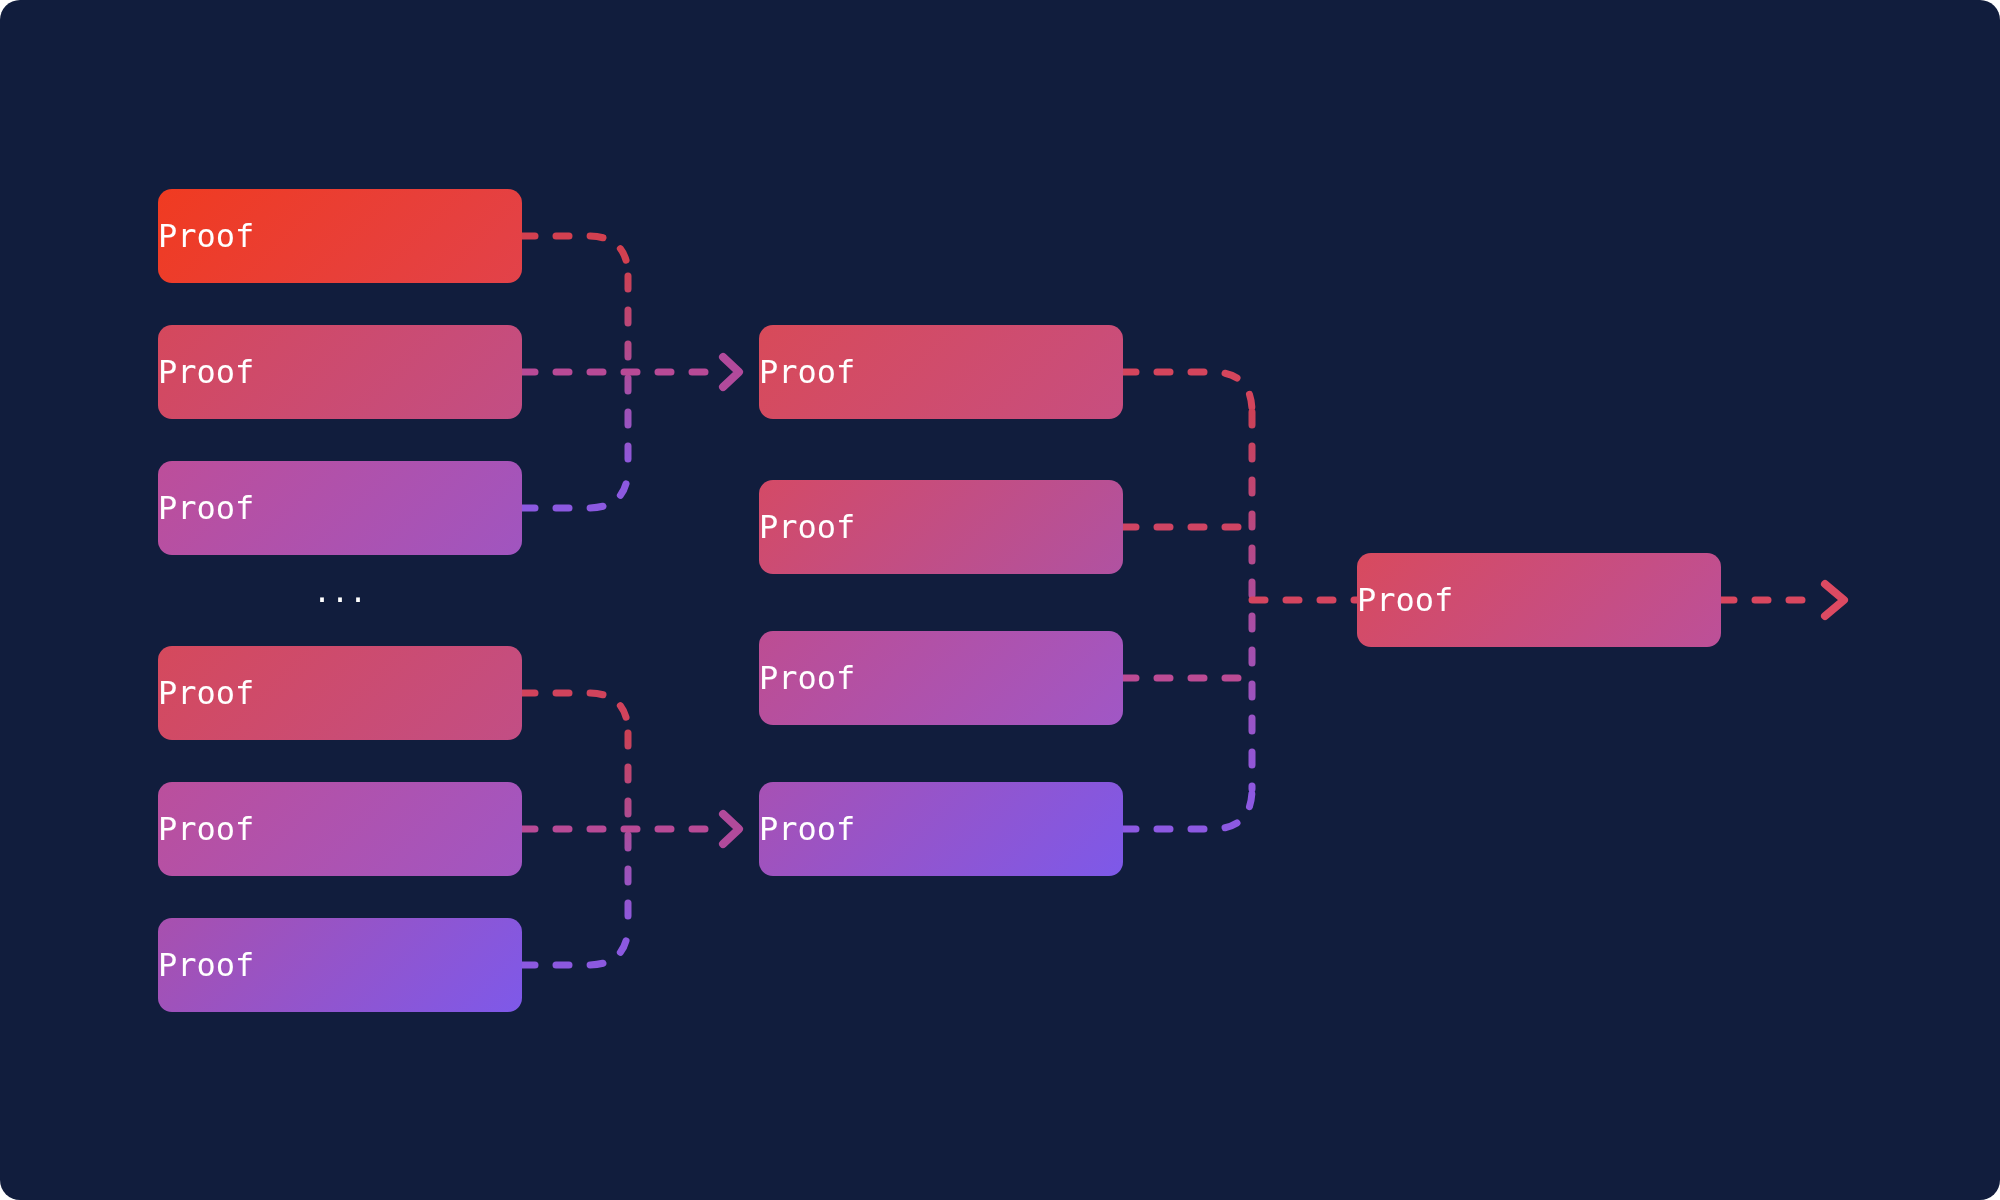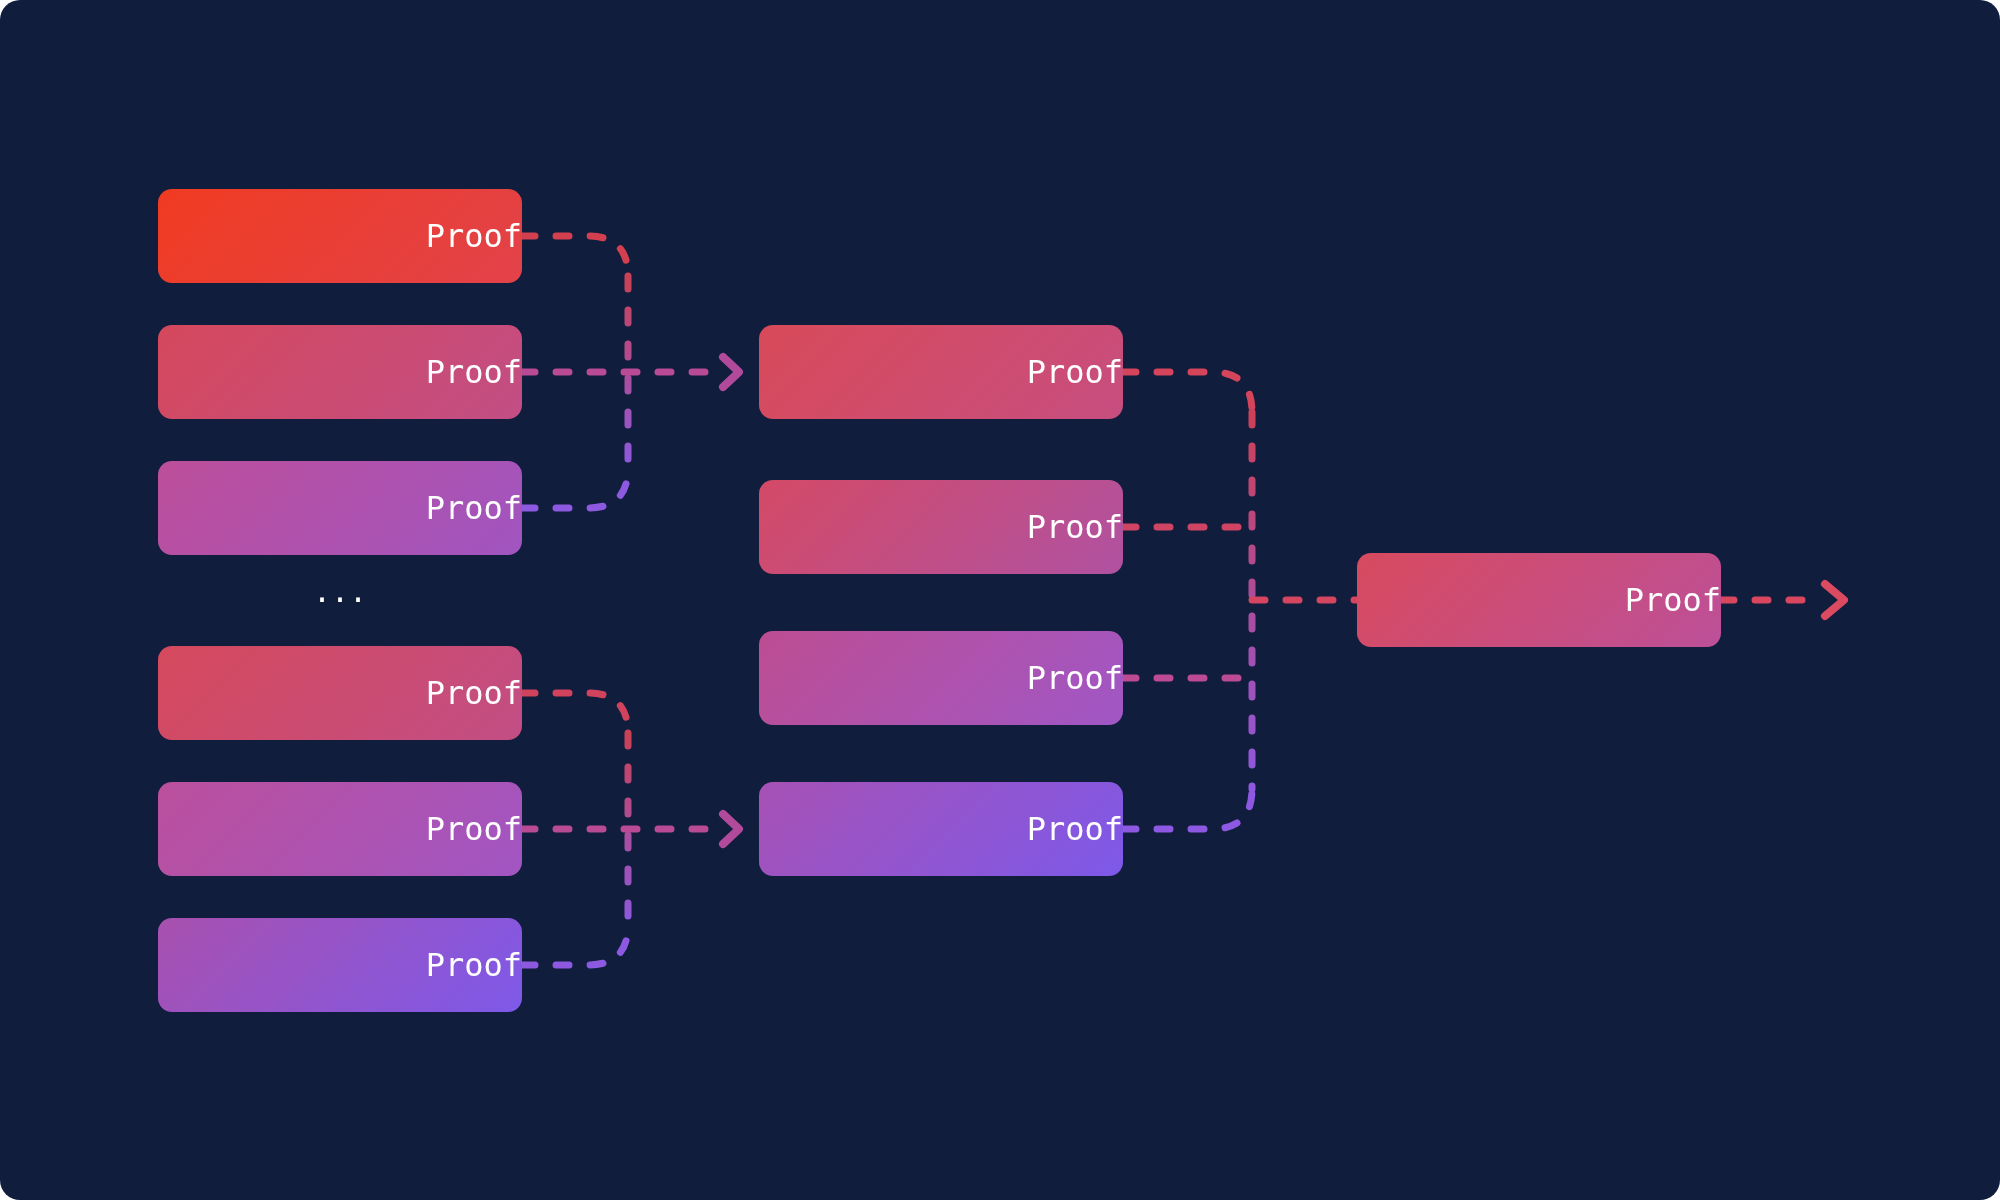--- a/index.html
+++ b/index.html
@@ -17,21 +17,21 @@
     width: 2000px;
     height: 1200px;
   }
   .box {
     position: absolute;
     width: 364px;
     height: 94px;
     border-radius: 14px;
     display: flex;
     align-items: center;
-    justify-content: flex-end;
+    justify-content: flex-start;
   }
   .box-label {
     font-family: "DejaVu Sans Mono", "Liberation Mono", monospace;
     font-size: 32px;
     font-weight: normal;
     color: #ffffff;
     letter-spacing: 0px;
   }
   .ellipsis {
     position: absolute;

